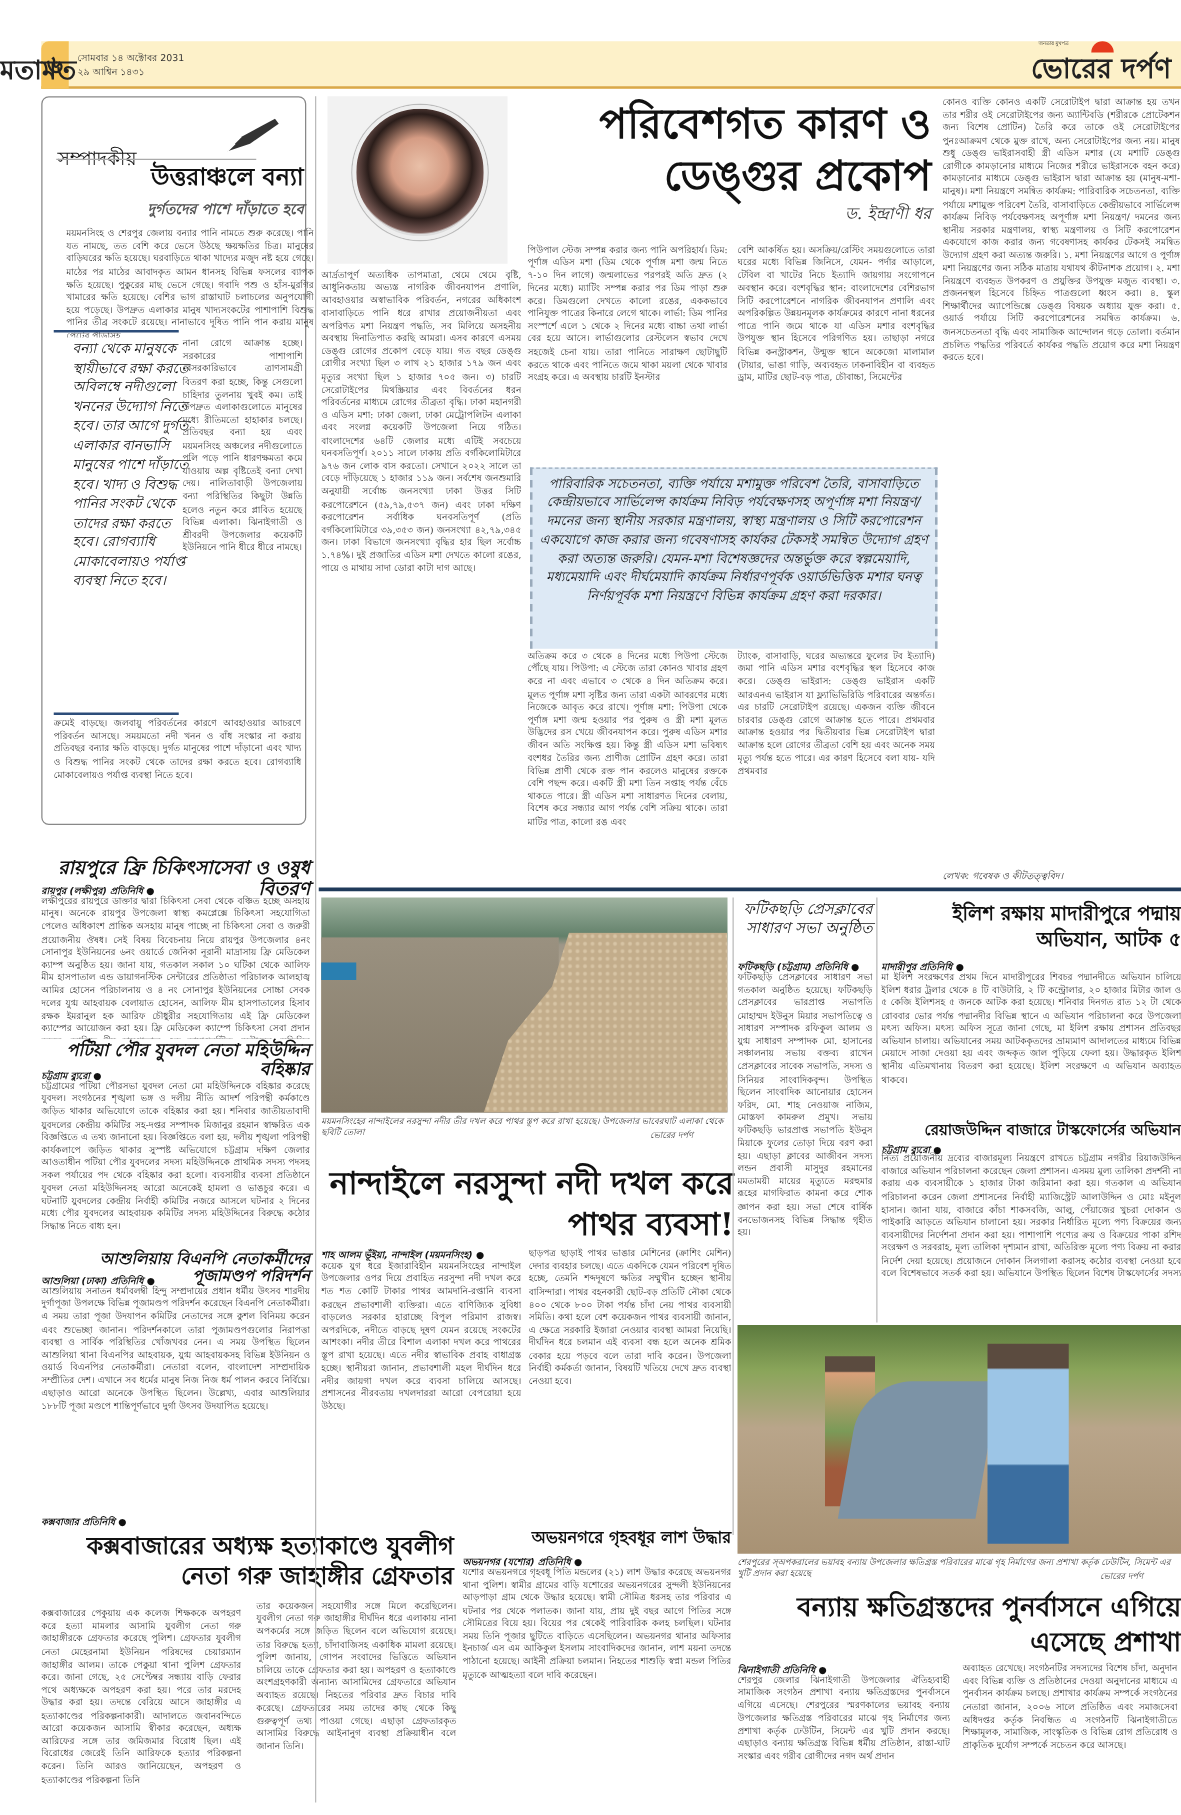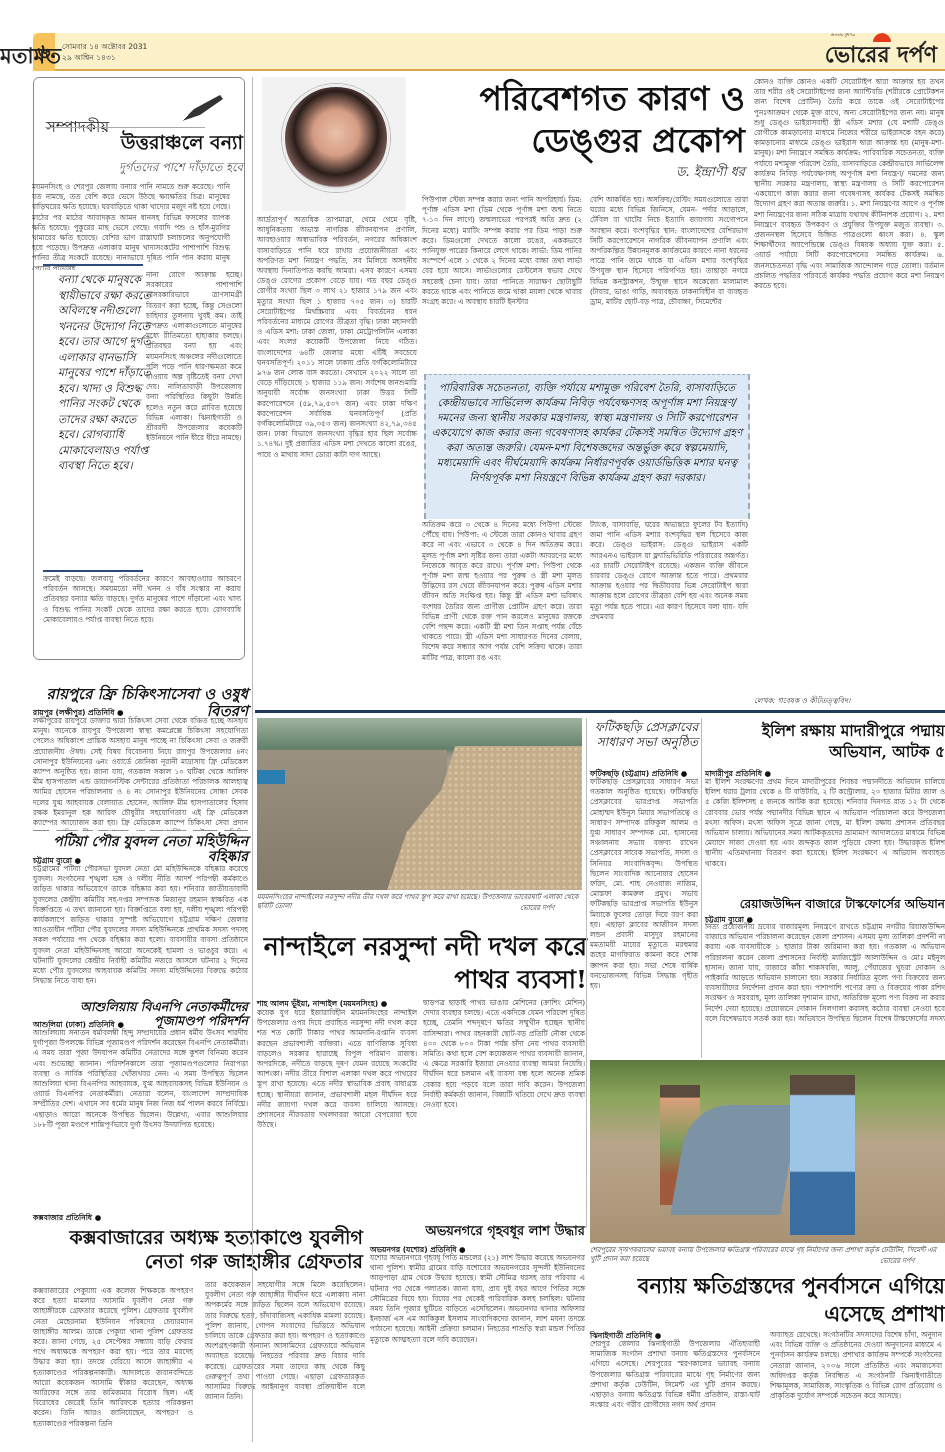--- a/index.html
+++ b/index.html
@@ -1,38 +1,38 @@
 <!DOCTYPE html>
 <html><head>
 <meta charset="utf-8">
 <style>
 *{box-sizing:border-box;margin:0;padding:0}
 body{width:945px;height:1452px;background:#fff;font-family:"DejaVu Sans",sans-serif;color:#222;position:relative;overflow:hidden}
 .abs{position:absolute}
 .body-text{font-size:7.2px;line-height:10.2px;color:#333;text-align:justify;overflow:hidden;font-family:"DejaVu Serif",serif}
-.byline{font-size:7.5px;font-weight:bold;color:#111;margin-bottom:1px}
+.byline{font-size:7.5px;font-weight:bold;color:#111;font-style:italic;margin-bottom:1px}
 .hl{font-family:"DejaVu Serif",serif;font-weight:bold;color:#111;text-align:right;line-height:1.1}
 .col-rule{position:absolute;background:#bbb;width:1px}
 .hrule{position:absolute;height:3px;background:#1f3a5a}
 
 #header{left:33px;top:33px;width:912px;height:38px;background:#fdf1c9;border-bottom:2px solid #d9a84a}
 #page-num{left:33px;top:33px;width:22px;height:38px;background:#f5c35a;font-size:20px;font-weight:bold;color:#222;display:flex;align-items:center;justify-content:center;border-radius:6px 0 0 0}
 #date-block{left:62px;top:41px;font-size:7.5px;line-height:11px;color:#333}
 #section-title{left:0;top:40px;width:781px;font-size:21px;font-family:"DejaVu Serif",serif;font-weight:bold;color:#222}
 #logo{right:8px;top:37px;font-family:"DejaVu Serif",serif;font-weight:bold;font-size:22px;color:#222}
 #logo .sun{position:absolute;left:48px;top:-4px;width:18px;height:9px;background:#e53a1d;border-radius:18px 18px 0 0}
 #logo .tag{position:absolute;left:6px;top:-5px;font-size:4px;font-weight:normal}
 
 #editorial{left:33px;top:77px;width:212px;height:583px;border:1px solid #888;border-radius:6px;background:#fff}
 #ed-label{left:46px;top:115px;font-family:"DejaVu Serif",serif;font-size:15px;color:#111}
 #pen-icon{left:180px;top:93px;width:45px;height:30px}
 #ed-line{left:45px;top:127px;width:160px;height:1px;background:#aaa}
 #ed-title{left:37px;top:132px;width:206px;font-size:19px}
-#ed-sub{left:37px;top:161px;width:206px;font-size:11.5px;color:#555;font-style:italic;font-weight:normal}
-#ed-body1{left:32px;top:182px;width:198px;height:88px}
+#ed-sub{left:37px;top:161px;width:206px;font-size:11.5px;color:#555;font-style:italic;font-weight:bold}
+#ed-body1{left:53px;top:182px;width:198px;height:88px}
 #pull-bar1{left:43px;top:264px;width:100px;height:2px;background:#2c4d7a}
 #pull-quote{left:58px;top:272px;width:100px;font-family:Liberation Sans, sans-serif;font-style:italic;font-size:11px;line-height:15.5px;color:#111}
 #pull-bar2{left:43px;top:570px;width:100px;height:2px;background:#2c4d7a}
 #ed-body2{left:146px;top:270px;width:96px;height:298px}
 #ed-body3{left:43px;top:574px;width:198px;height:80px}
 
 #author-photo{left:262px;top:77px;width:144px;height:134px;background:#f2f2f2}
 #author-circle{left:282px;top:84px;width:108px;height:108px;border-radius:50%;background:radial-gradient(circle at 50% 45%,#e9c0a8 0,#d59c84 30%,#2a1d1a 55%,#7a5b56 70%,#ddd 72%);border:3px solid #eee;box-shadow:0 0 0 1px #bbb}
 #art-title{left:420px;top:78px;width:325px;font-size:33px;line-height:42px}
 #art-author{left:420px;top:165px;width:325px;font-size:13px;color:#333;font-weight:normal;font-style:italic}

